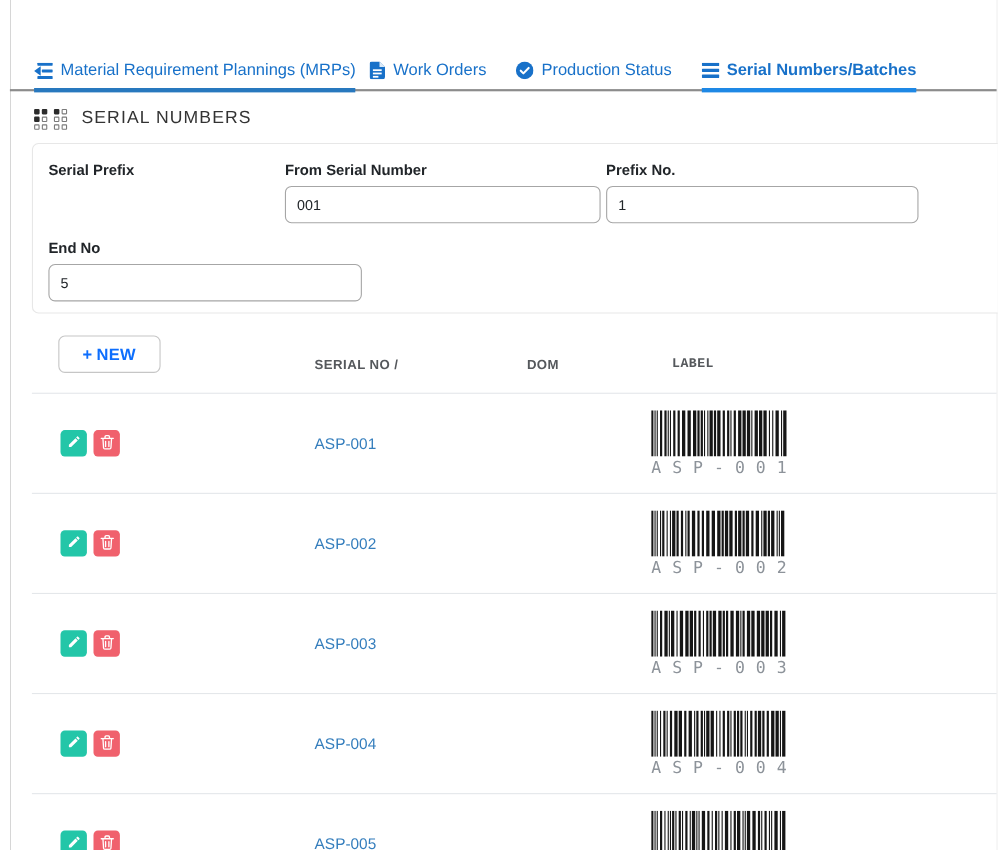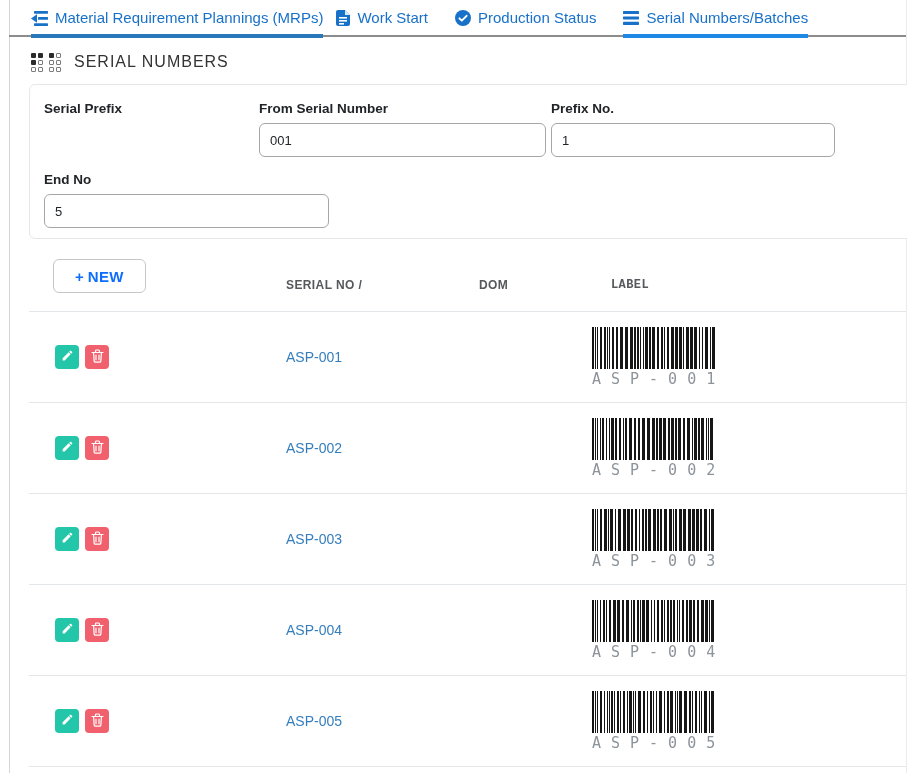--- a/index.html
+++ b/index.html
@@ -8,24 +8,24 @@
   .page {
     width:907px; height:773px;
     border-left:9px solid transparent;
     border-right:1px solid #ececec;
     box-shadow: inset 1px 0 0 #d6d6d6;
     background:#fff;
   }
   
   .tabs { display:flex; align-items:flex-end; padding:8px 0 0 22px; border-bottom:2px solid #8c8c8c; }
   .tab { display:flex; align-items:center; gap:7px; line-height:20px; padding-bottom:7px;
-         position:relative; color:#1871c9; font-size:15px; cursor:pointer; white-space:nowrap; }
+         position:relative; color:#1871c9; font-size:15px; cursor:pointer; white-space:nowrap;margin-top:46px; }
   .tab.mr-sm { margin-right:13px; } .tab.mr { margin-right:27px; }
   .tab.underlined::after { content:""; position:absolute; left:0; right:0; bottom:-3px; height:4px; background:#2878be; }
-  .tab.active { font-weight:normal; }
+  .tab.active { font-weight:bold; }
   .tab.active.underlined::after { background:#1e88e5; }
   .tab svg { flex:none; display:block; }
   
   .section-head { display:flex; align-items:center; gap:13px; padding:13px 0 0 22px; height:37px; }
   .section-title { font-size:16px; color:#333; letter-spacing:1px; }
   .dots { display:flex; gap:6px; }
   .dots .grp { display:grid; grid-template-columns:5px 5px; grid-auto-rows:5px; gap:2px; }
   .dots i { width:5px; height:5px; border-radius:1px; }
   .dots i.f { background:#2b2b2b; }
   .dots i.o { border:1px solid #7a7a7a; background:transparent; }
@@ -85,21 +85,21 @@
     <div class="tab mr">
       <span>
         <svg width="14" height="16" viewBox="0 0 14 16">
             <path fill="#1871c9" d="M2 0 h7 l5 5 v9 a2 2 0 0 1 -2 2 H2 a2 2 0 0 1 -2 -2 V2 a2 2 0 0 1 2 -2 Z"></path>
             <path fill="#ffffff" d="M9 0 v5 h5 Z" opacity="0.85"></path>
             <rect x="3" y="7" width="8" height="1.6" fill="#fff"></rect>
             <rect x="3" y="10" width="8" height="1.6" fill="#fff"></rect>
             <rect x="3" y="13" width="5" height="1.6" fill="#fff"></rect>
           </svg>
       </span>
-      <span>Work Start</span>
+      <span>Work Orders</span>
     </div>
     <div class="tab mr">
       <span>
         <svg width="16" height="16" viewBox="0 0 16 16">
             <circle cx="8" cy="8" r="8" fill="#1871c9"></circle>
             <path d="M4.4 8.3 l2.4 2.4 4.8-4.9" stroke="#fff" stroke-width="1.9" fill="none" stroke-linecap="round" stroke-linejoin="round"></path>
           </svg>
       </span>
       <span>Production Status</span>
     </div>

